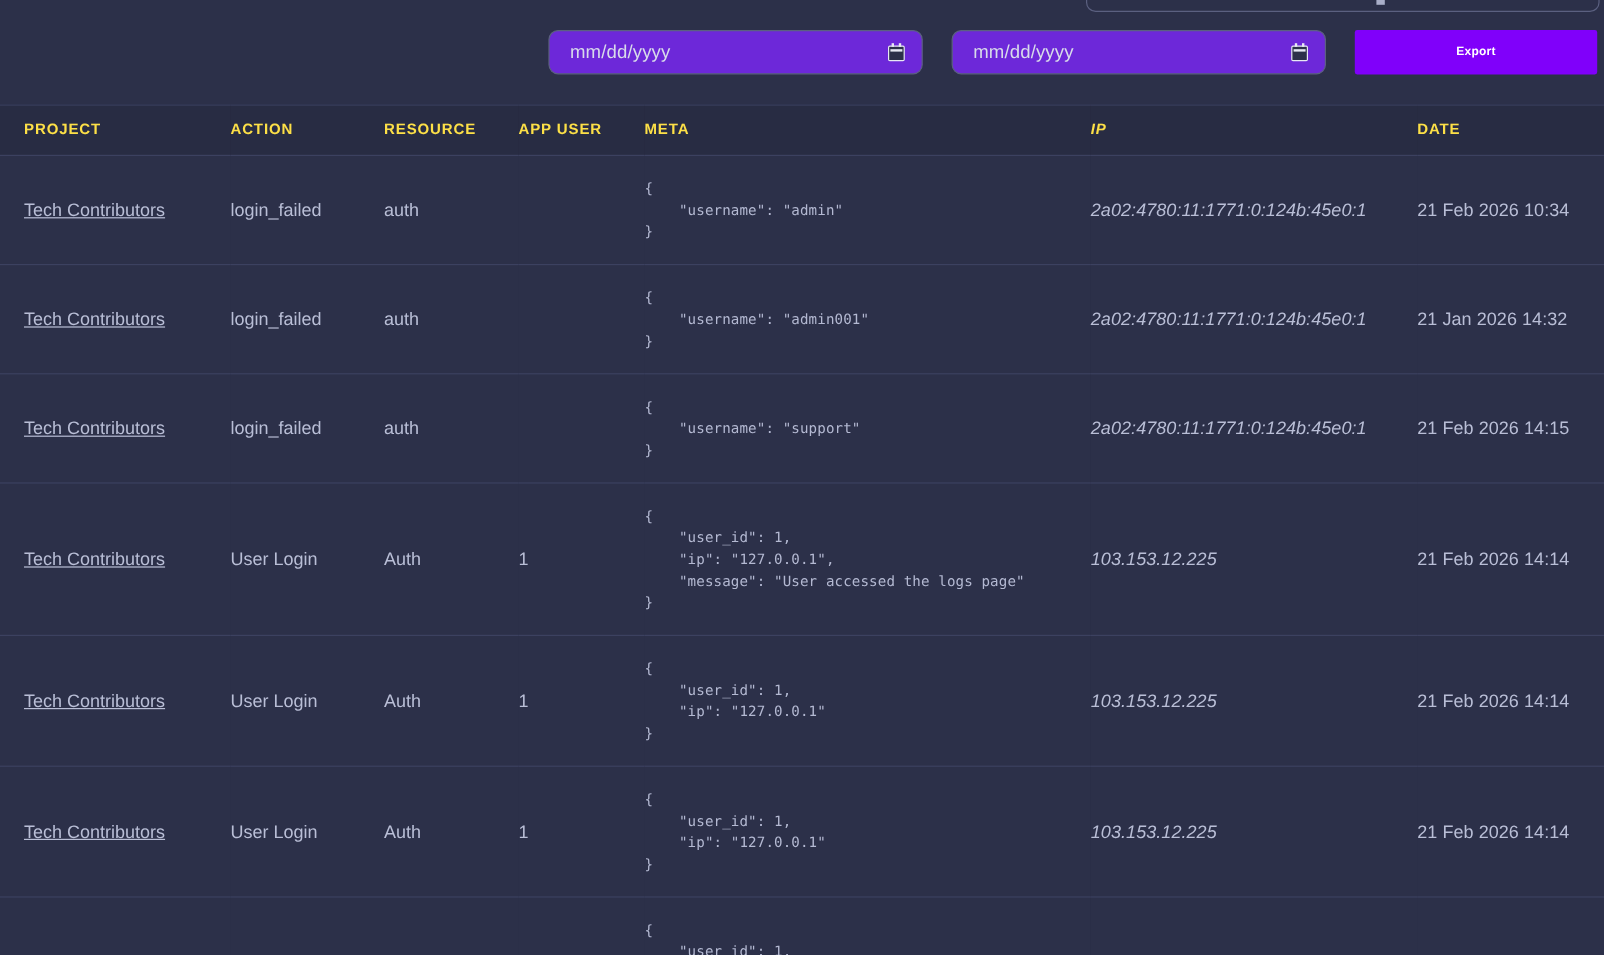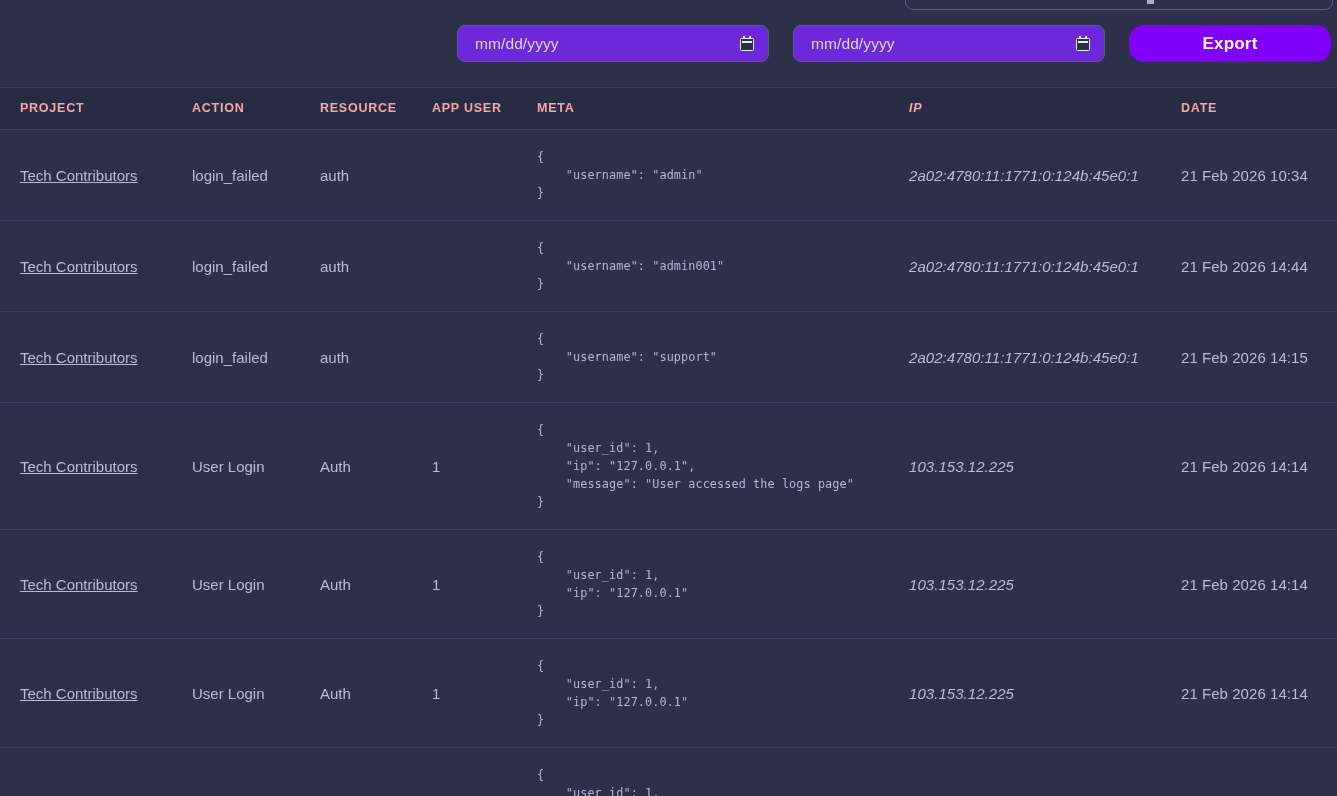--- a/index.html
+++ b/index.html
@@ -105,45 +105,45 @@
   .cal-icon .tick-l { left: 3px; }
   .cal-icon .tick-r { right: 3px; }
 
   .export-btn {
     position: absolute;
     left: 1129px;
     top: 25px;
     width: 202px;
     height: 37px;
     border: none;
-    border-radius: 15px;
+    border-radius: 2px;
     background: #8000fa;
     color: #ffffff;
     font-family: "Liberation Sans", sans-serif;
-    font-size: 17px;
+    font-size: 10px;
     font-weight: bold;
     letter-spacing: 0.2px;
     cursor: pointer;
   }
 
   
   .log-table {
     width: 1337px;
     border-collapse: collapse;
     table-layout: fixed;
   }
   .log-table thead tr {
     background: #262a40;
   }
   .log-table th {
     text-align: left;
     font-size: 12.5px;
     font-weight: bold;
     letter-spacing: 0.75px;
-    color: #fca5a5;
+    color: #fde047;
     padding: 13px 0 14px 0;
     border-top: 1px solid #3c4160;
     border-bottom: 1px solid #3c4160;
     background: #282c43;
   }
   .log-table td {
     font-size: 15px;
     color: #b9bed6;
     vertical-align: middle;
     padding: 18px 0;
@@ -240,21 +240,21 @@
           <td class="c-project project-cell"><span>Tech Contributors</span></td>
           <td class="c-action"><span>login_failed</span></td>
           <td class="c-resource"><span>auth</span></td>
           <td class="c-appuser"><span></span></td>
           <td class="c-meta">
             <pre class="meta-pre">{
     "username": "admin001"
 }</pre>
           </td>
           <td class="c-ip ip-cell"><span>2a02:4780:11:1771:0:124b:45e0:1</span></td>
-          <td class="c-date date-cell"><span>21 Feb 2026 14:44</span></td>
+          <td class="c-date date-cell"><span>21 Jan 2026 14:32</span></td>
         </tr>
         <tr>
           <td class="c-project project-cell"><span>Tech Contributors</span></td>
           <td class="c-action"><span>login_failed</span></td>
           <td class="c-resource"><span>auth</span></td>
           <td class="c-appuser"><span></span></td>
           <td class="c-meta">
             <pre class="meta-pre">{
     "username": "support"
 }</pre>

